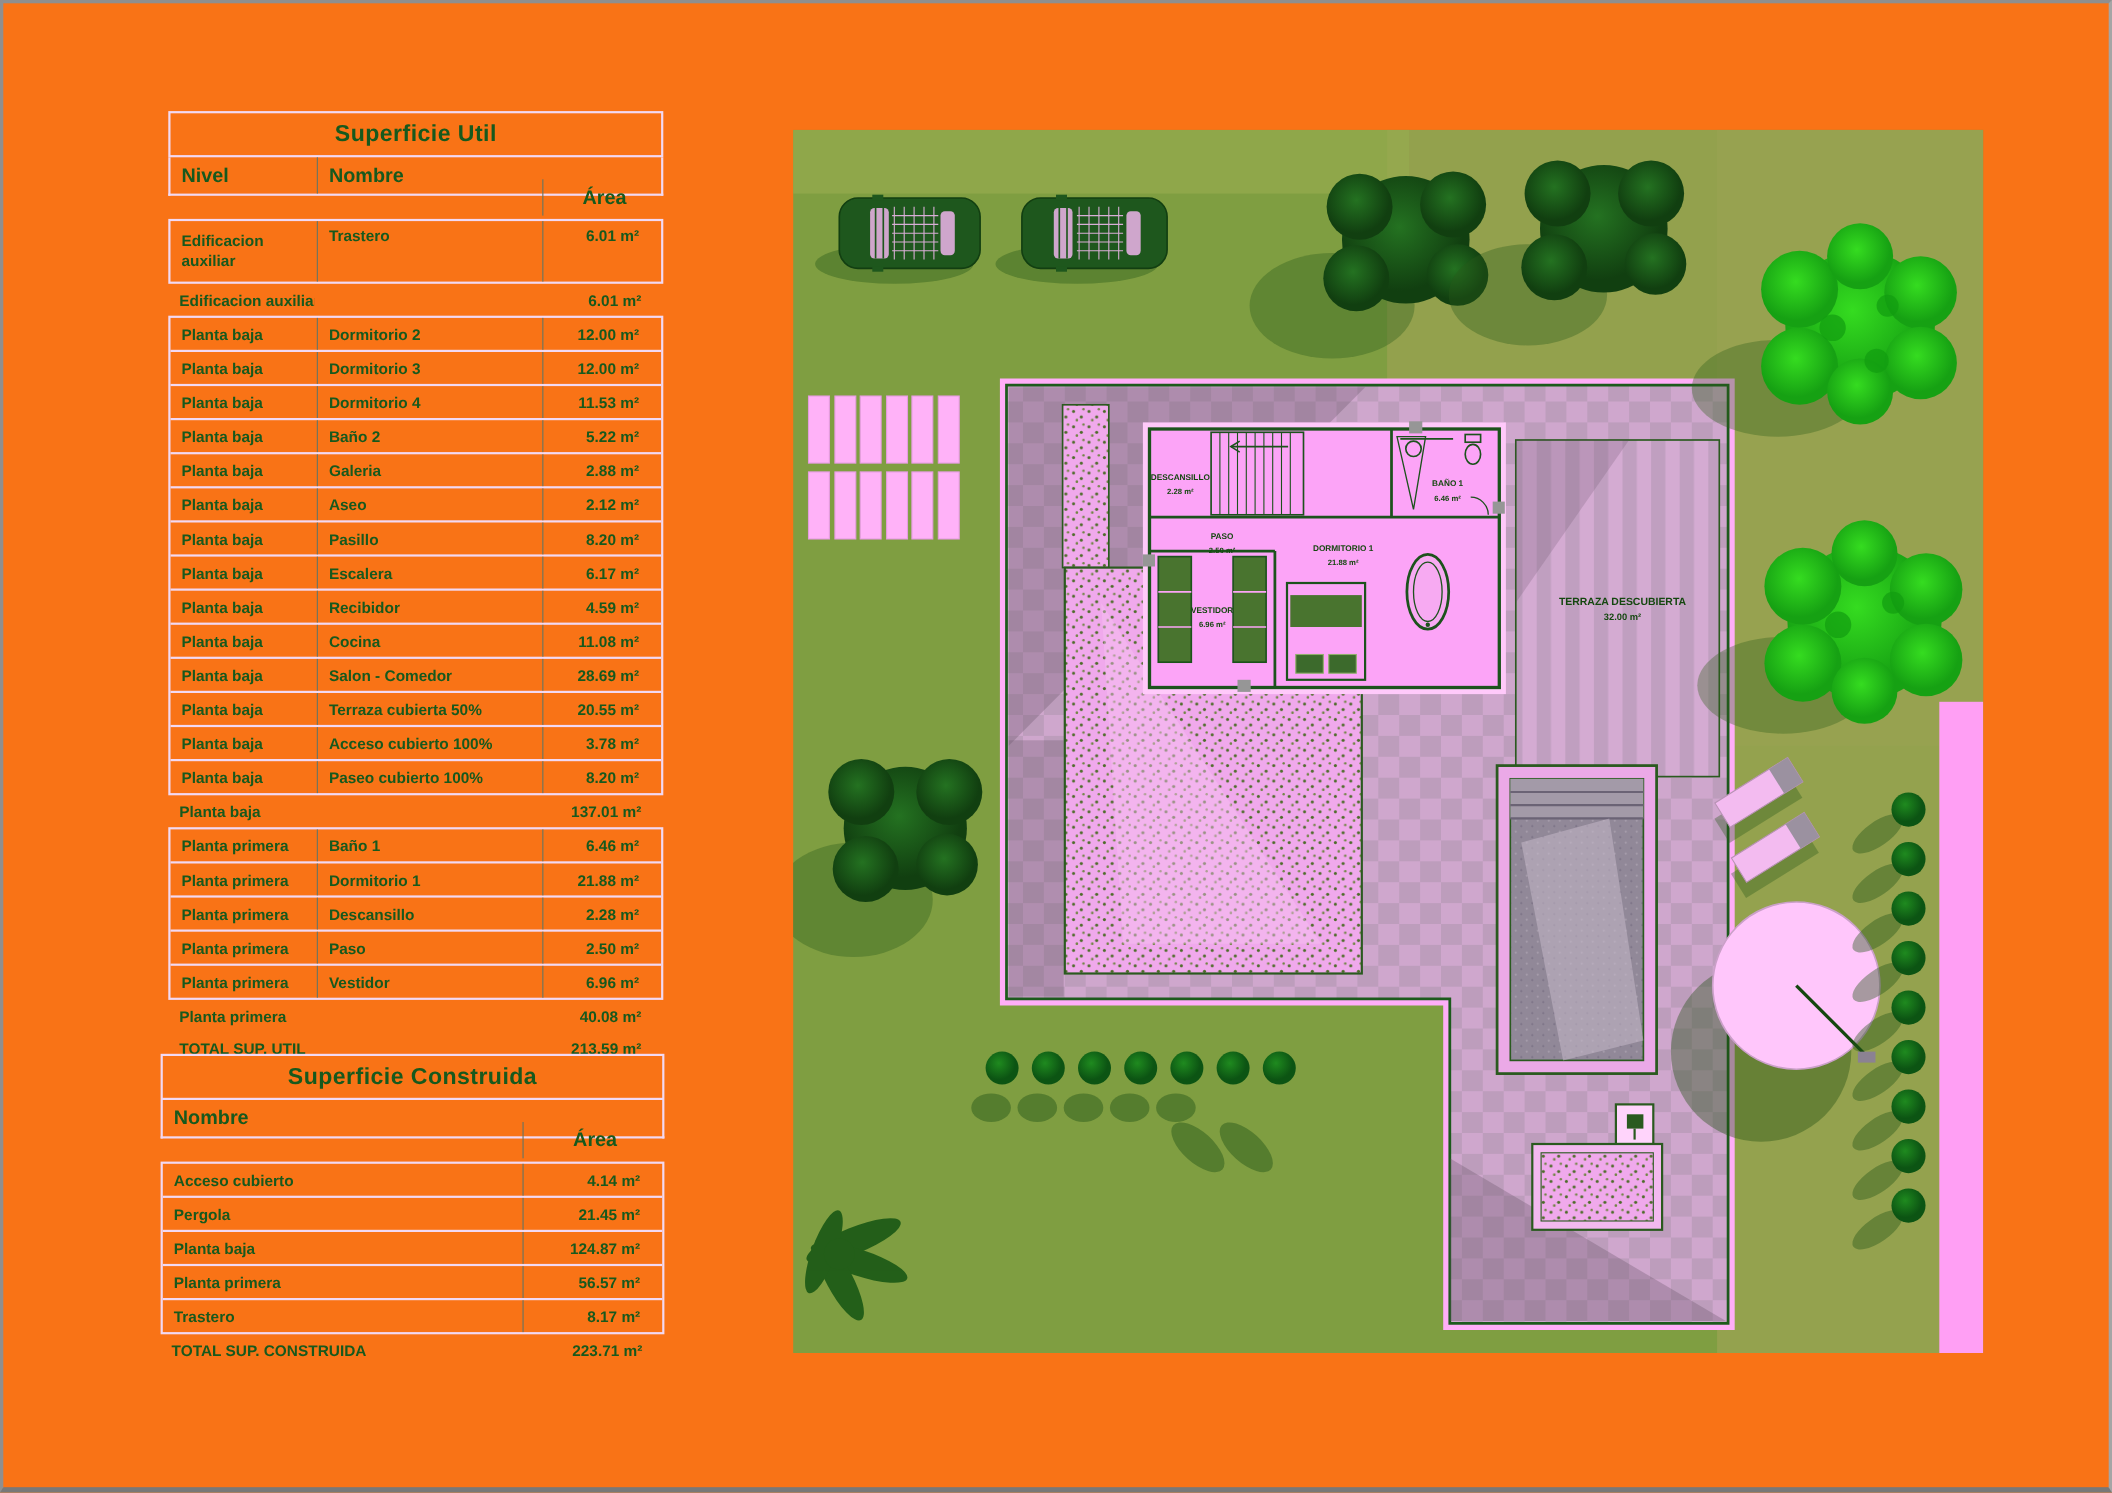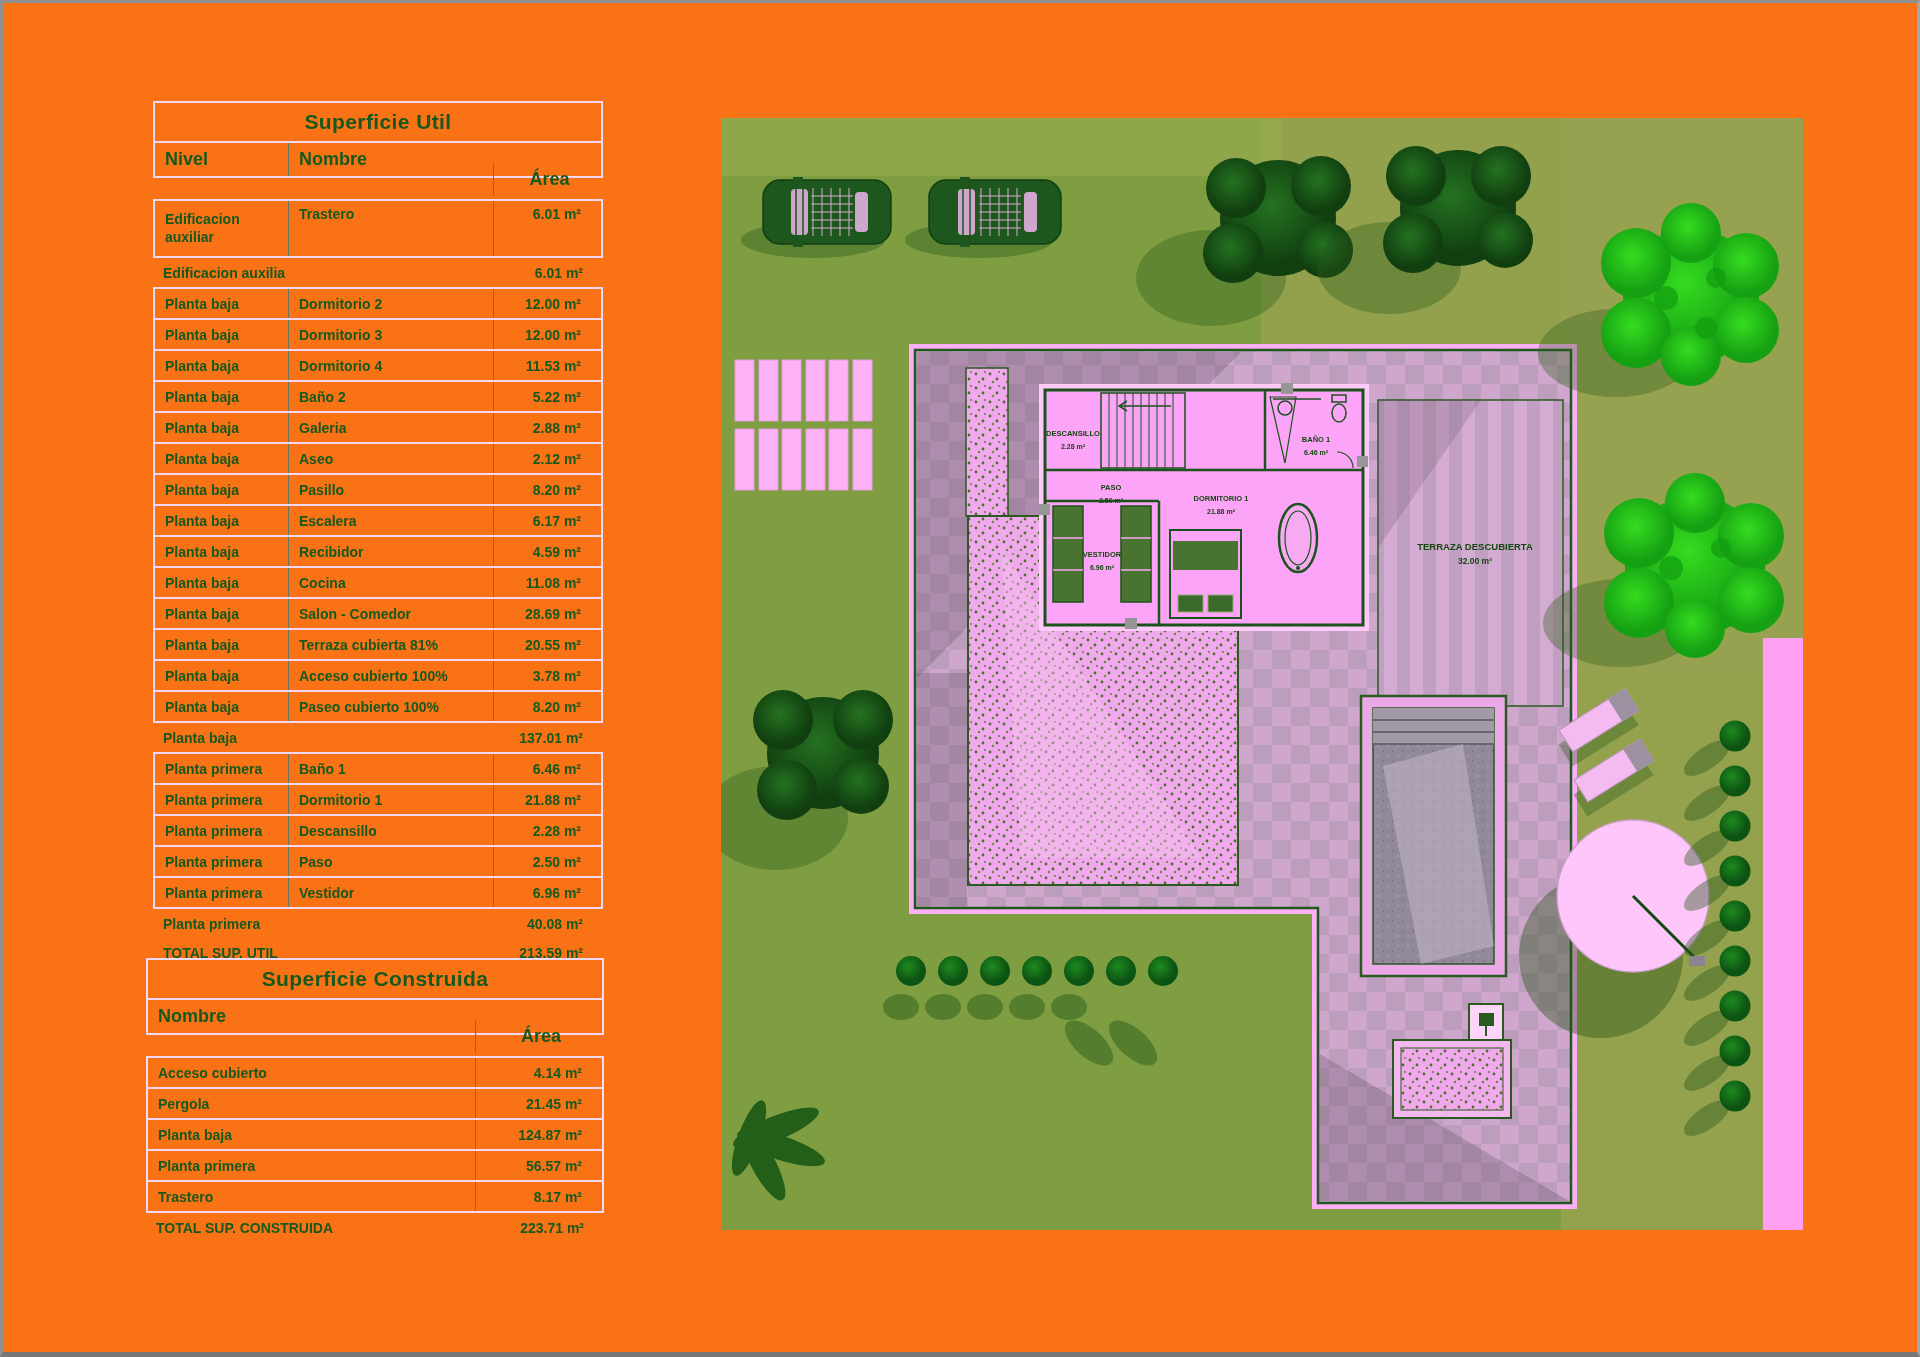--- a/index.html
+++ b/index.html
@@ -112,21 +112,21 @@
             <div class="cell c-nombre">Cocina</div>
             <div class="cell c-area">11.08 m²</div>
           </div>
           <div class="trow data">
             <div class="cell c-nivel">Planta baja</div>
             <div class="cell c-nombre">Salon - Comedor</div>
             <div class="cell c-area">28.69 m²</div>
           </div>
           <div class="trow data">
             <div class="cell c-nivel">Planta baja</div>
-            <div class="cell c-nombre">Terraza cubierta 81%</div>
+            <div class="cell c-nombre">Terraza cubierta 50%</div>
             <div class="cell c-area">20.55 m²</div>
           </div>
           <div class="trow data">
             <div class="cell c-nivel">Planta baja</div>
             <div class="cell c-nombre">Acceso cubierto 100%</div>
             <div class="cell c-area">3.78 m²</div>
           </div>
           <div class="trow data">
             <div class="cell c-nivel">Planta baja</div>
             <div class="cell c-nombre">Paseo cubierto 100%</div>

